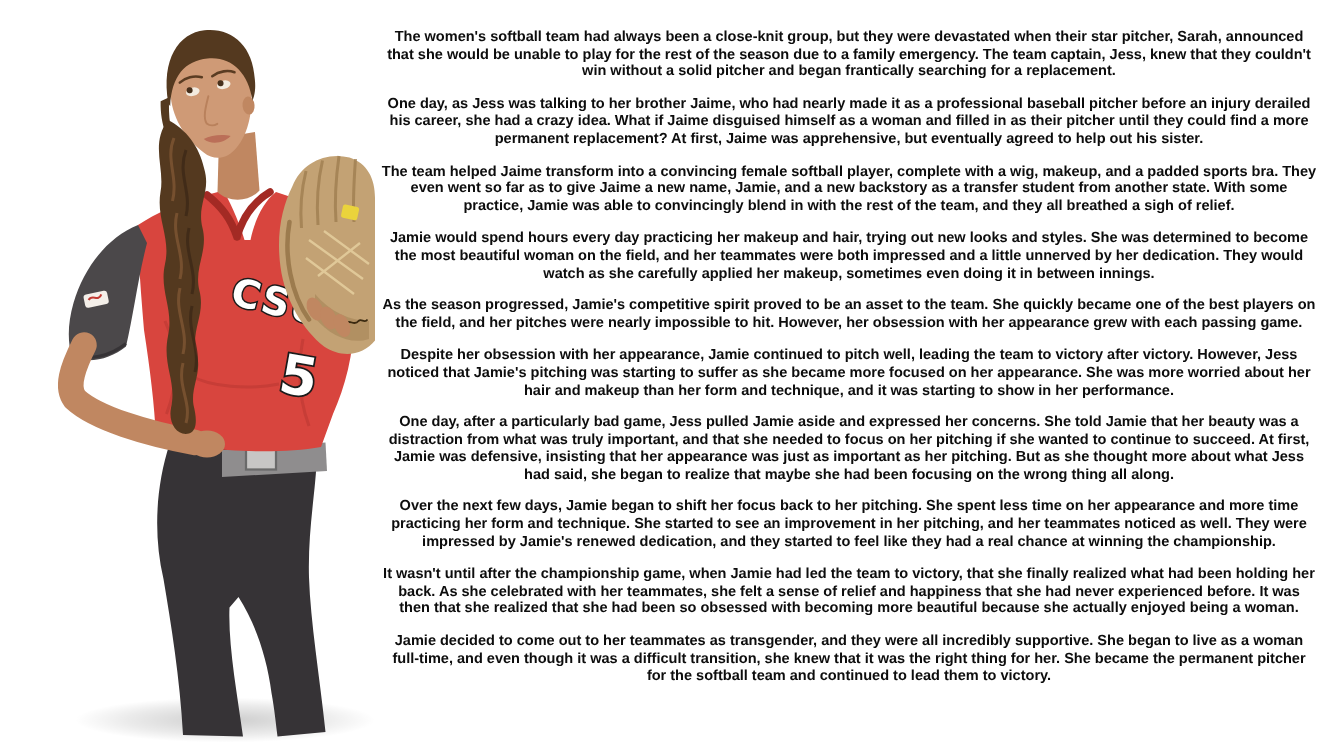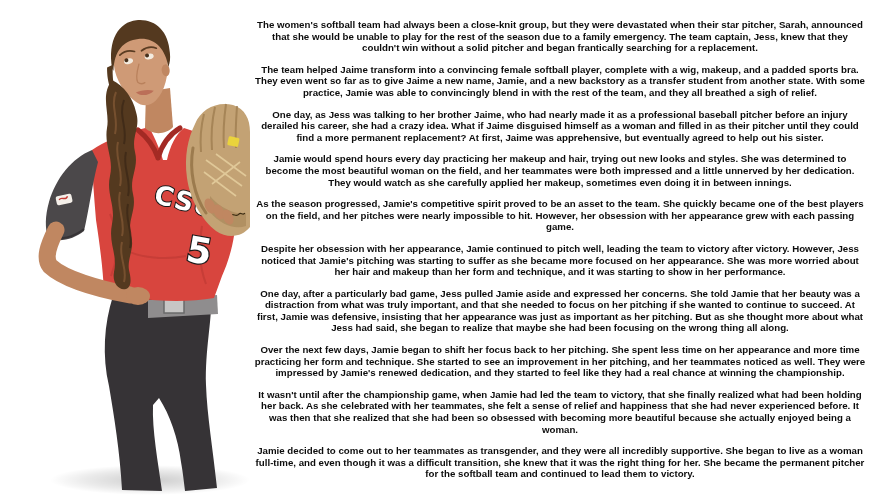--- a/index.html
+++ b/index.html
@@ -7,21 +7,21 @@
     width:889px;height:500px;background:#ffffff;overflow:hidden;position:relative;
     font-family:"Liberation Sans","DejaVu Sans",sans-serif;
   }
   .photo{position:absolute;left:0;top:0;width:250px;height:500px;}
   .photo svg{display:block;}
   .story{
     position:absolute;left:248px;top:0;width:636px;box-sizing:border-box;
     padding:19px 4px 0 4px;
   }
   .story p{
-    margin:0 14px 10px 2px;
+    margin:0 2px 10px 2px;
     font-size:9.7px;line-height:11.6px;font-weight:bold;color:#0d0d0d;
     text-align:center;
   }
 </style>
 </head>
 <body>
 
 <div class="photo">
   <svg width="250" height="500" viewBox="0 0 250 500" xmlns="http://www.w3.org/2000/svg">
     <defs>
@@ -138,22 +138,22 @@
         <ellipse cx="210" cy="206" rx="5" ry="8" transform="rotate(-24 210 206)" fill="#c08761"></ellipse>
         <ellipse cx="219" cy="212" rx="5" ry="8" transform="rotate(-24 219 212)" fill="#c08761"></ellipse>
         <ellipse cx="228" cy="217" rx="5" ry="8" transform="rotate(-24 228 217)" fill="#c08761"></ellipse>
       </g>
     </g>
   </svg>
 </div>
 
 <div class="story">
   <p>The women's softball team had always been a close-knit group, but they were devastated when their star pitcher, Sarah, announced that she would be unable to play for the rest of the season due to a family emergency. The team captain, Jess, knew that they couldn't win without a solid pitcher and began frantically searching for a replacement.</p>
+  <p>One day, as Jess was talking to her brother Jaime, who had nearly made it as a professional baseball pitcher before an injury derailed his career, she had a crazy idea. What if Jaime disguised himself as a woman and filled in as their pitcher until they could find a more permanent replacement? At first, Jaime was apprehensive, but eventually agreed to help out his sister.</p>
   <p>The team helped Jaime transform into a convincing female softball player, complete with a wig, makeup, and a padded sports bra. They even went so far as to give Jaime a new name, Jamie, and a new backstory as a transfer student from another state. With some practice, Jamie was able to convincingly blend in with the rest of the team, and they all breathed a sigh of relief.</p>
-  <p>One day, as Jess was talking to her brother Jaime, who had nearly made it as a professional baseball pitcher before an injury derailed his career, she had a crazy idea. What if Jaime disguised himself as a woman and filled in as their pitcher until they could find a more permanent replacement? At first, Jaime was apprehensive, but eventually agreed to help out his sister.</p>
   <p>Jamie would spend hours every day practicing her makeup and hair, trying out new looks and styles. She was determined to become the most beautiful woman on the field, and her teammates were both impressed and a little unnerved by her dedication. They would watch as she carefully applied her makeup, sometimes even doing it in between innings.</p>
   <p>As the season progressed, Jamie's competitive spirit proved to be an asset to the team. She quickly became one of the best players on the field, and her pitches were nearly impossible to hit. However, her obsession with her appearance grew with each passing game.</p>
   <p>Despite her obsession with her appearance, Jamie continued to pitch well, leading the team to victory after victory. However, Jess noticed that Jamie's pitching was starting to suffer as she became more focused on her appearance. She was more worried about her hair and makeup than her form and technique, and it was starting to show in her performance.</p>
   <p>One day, after a particularly bad game, Jess pulled Jamie aside and expressed her concerns. She told Jamie that her beauty was a distraction from what was truly important, and that she needed to focus on her pitching if she wanted to continue to succeed. At first, Jamie was defensive, insisting that her appearance was just as important as her pitching. But as she thought more about what Jess had said, she began to realize that maybe she had been focusing on the wrong thing all along.</p>
   <p>Over the next few days, Jamie began to shift her focus back to her pitching. She spent less time on her appearance and more time practicing her form and technique. She started to see an improvement in her pitching, and her teammates noticed as well. They were impressed by Jamie's renewed dedication, and they started to feel like they had a real chance at winning the championship.</p>
   <p>It wasn't until after the championship game, when Jamie had led the team to victory, that she finally realized what had been holding her back. As she celebrated with her teammates, she felt a sense of relief and happiness that she had never experienced before. It was then that she realized that she had been so obsessed with becoming more beautiful because she actually enjoyed being a woman.</p>
   <p>Jamie decided to come out to her teammates as transgender, and they were all incredibly supportive. She began to live as a woman full-time, and even though it was a difficult transition, she knew that it was the right thing for her. She became the permanent pitcher for the softball team and continued to lead them to victory.</p>
 </div>
 
 </body></html>

